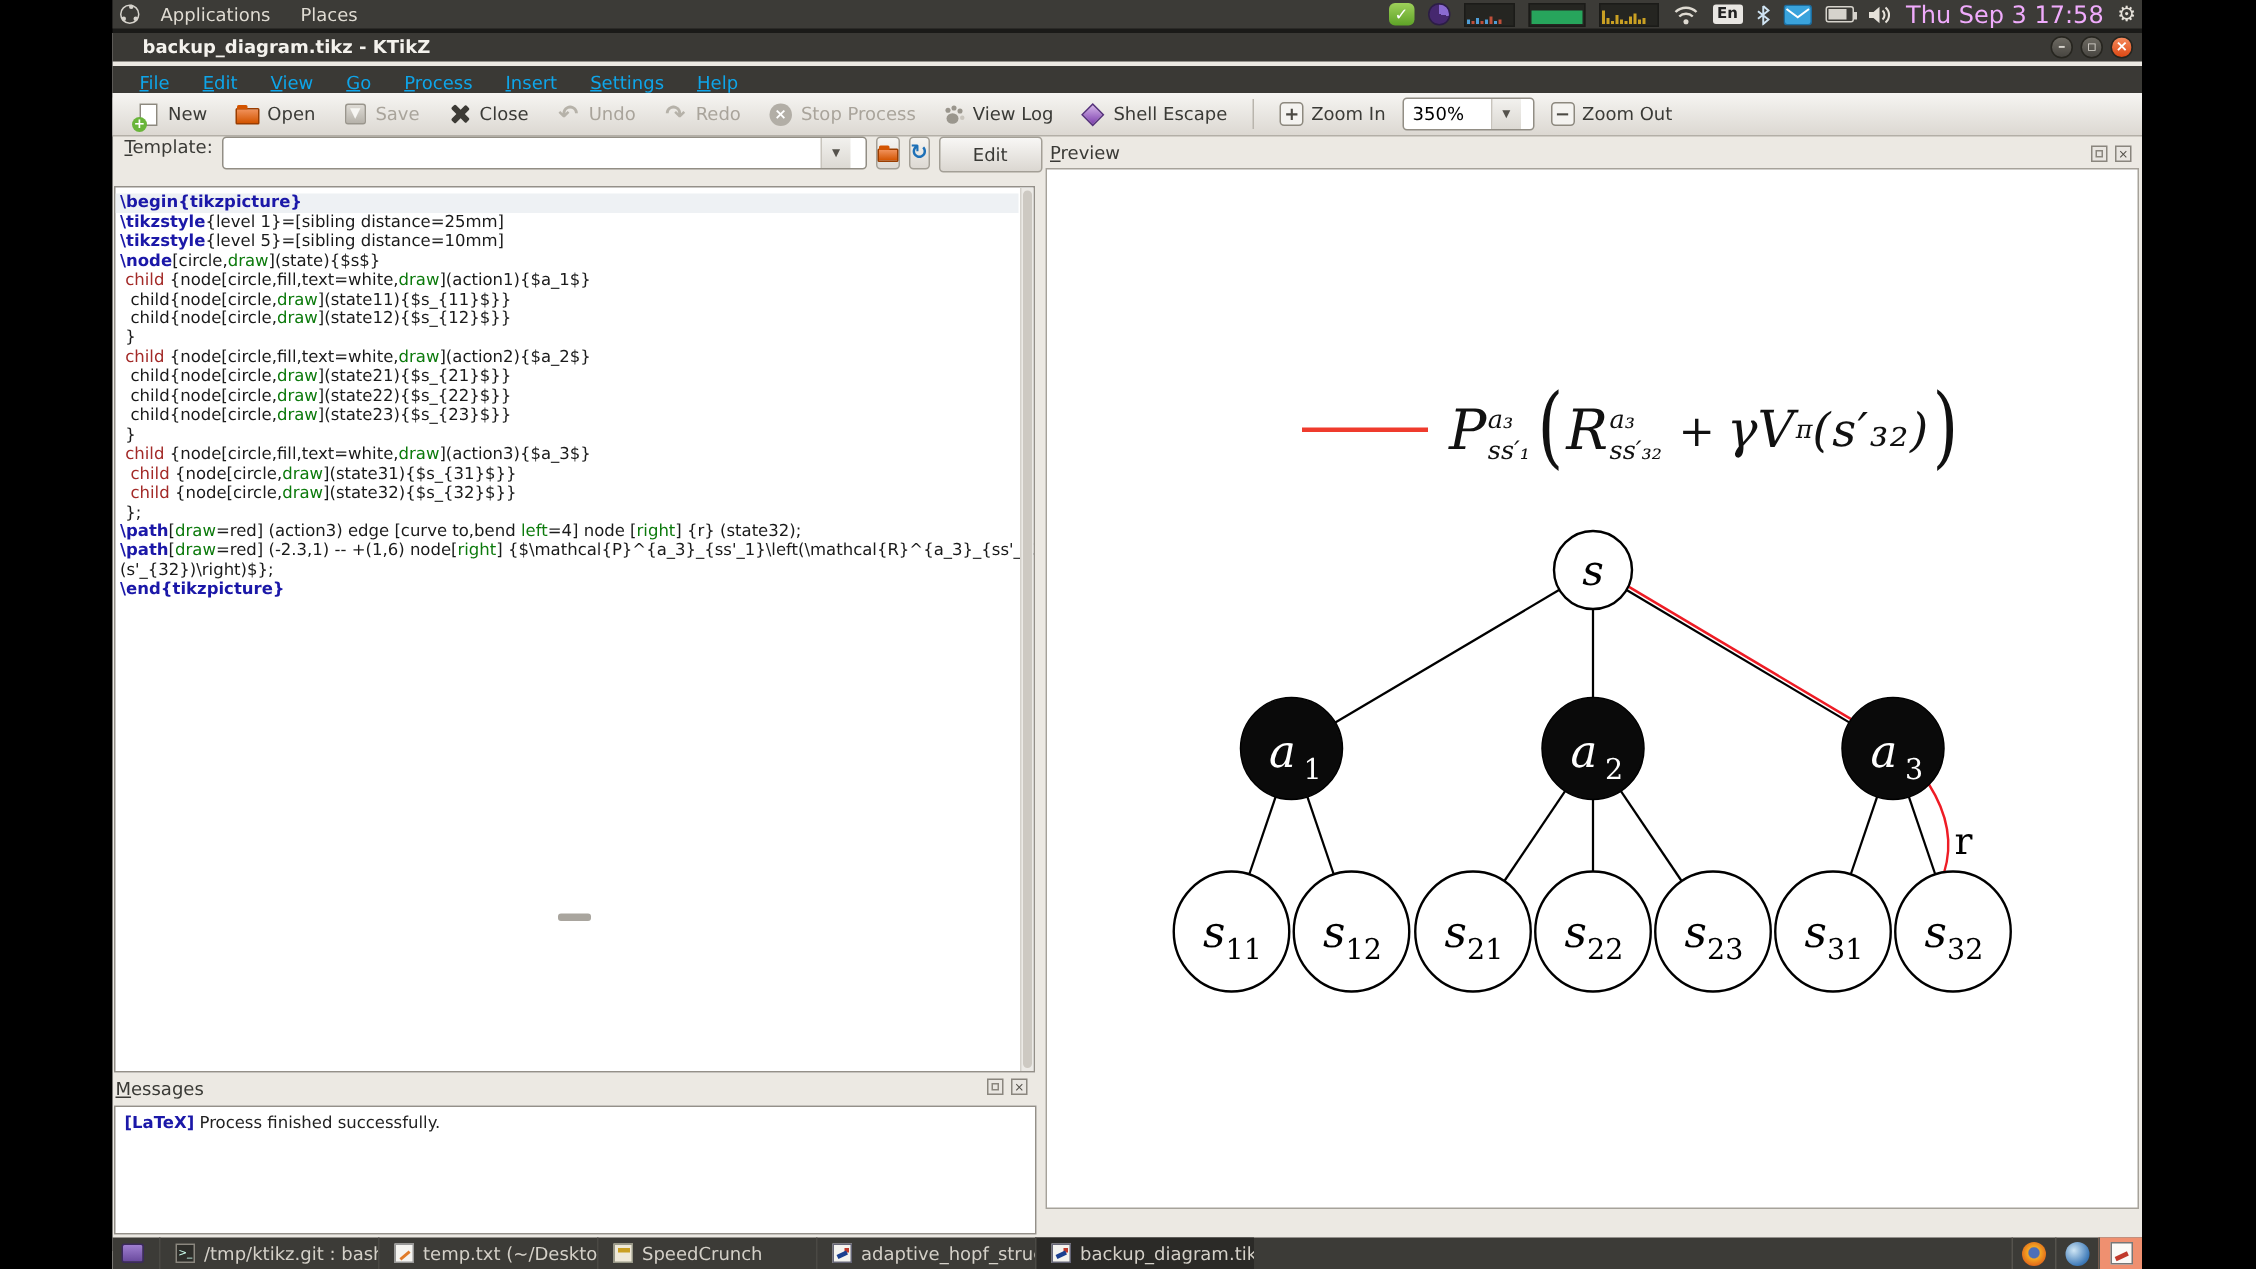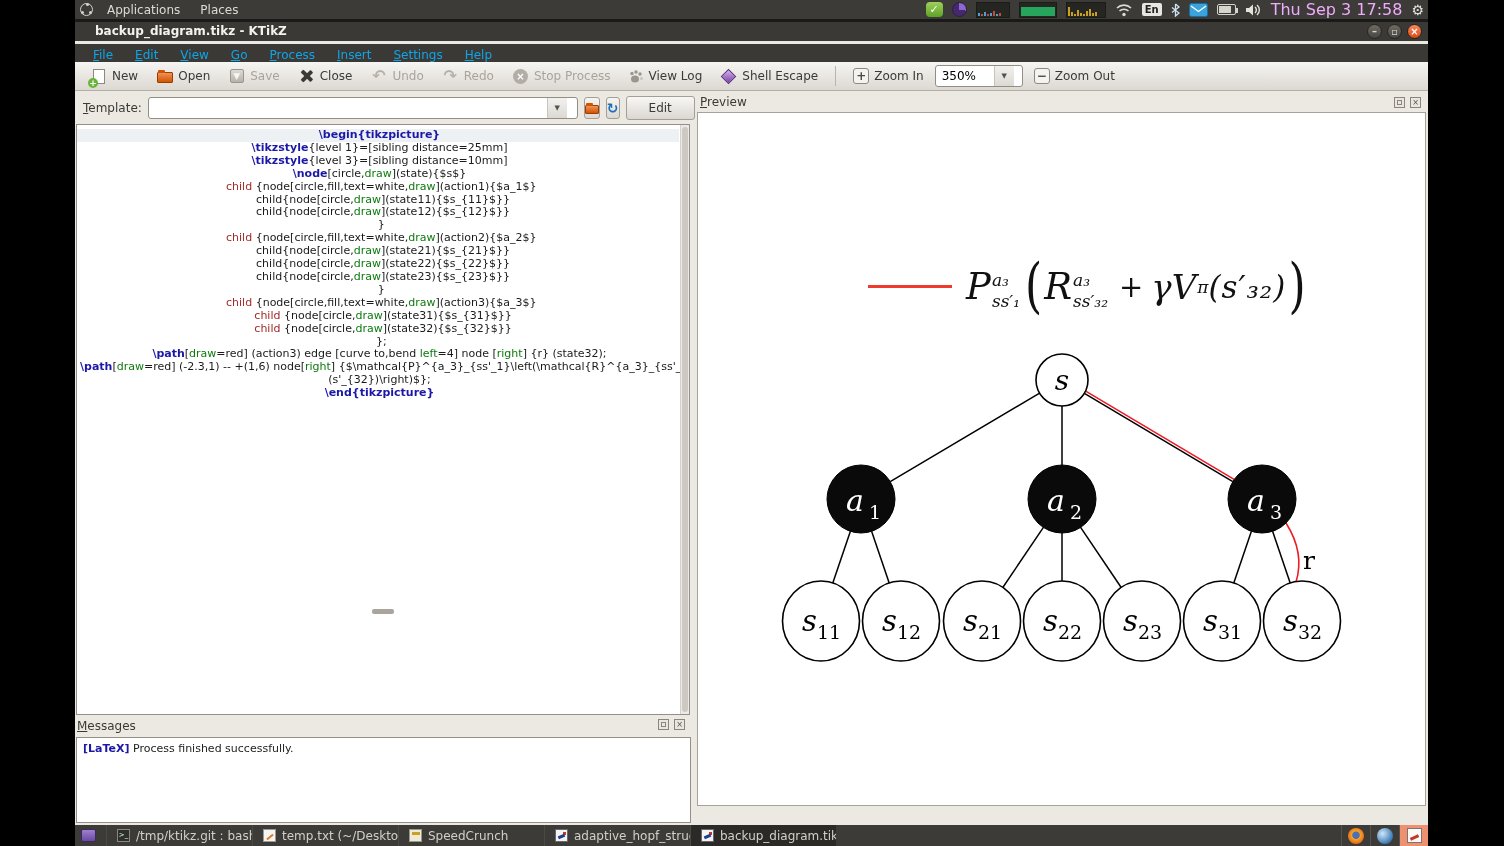--- a/index.html
+++ b/index.html
@@ -56,30 +56,30 @@
   .ic-stop{width:15px;height:15px;border-radius:50%;background:#b2aea6;color:#fff;font-size:10px;line-height:15px;text-align:center;font-weight:bold;}
   .ic-paw{width:15px;height:15px;}
   .ic-diamond{width:11px;height:11px;transform:rotate(45deg);background:linear-gradient(135deg,#d4b3e8,#7d3fae);border:1px solid #55307c;}
   .ic-zoombox{width:16px;height:16px;border:1px solid #8d897f;border-radius:3px;background:#f4f3f0;color:#4c4a44;font-size:12px;line-height:14px;text-align:center;font-weight:bold;}
   .tsep{width:1px;height:20px;background:#b9b5ad;margin:0 6px;}
   .combo{height:22px;background:#fff;border:1px solid #928e85;border-radius:3px;display:flex;align-items:center;}
   .combo input{border:none;outline:none;font-size:12px;padding:0 6px;width:58px;background:transparent;font-family:inherit;}
   .combo .drop{width:20px;height:100%;border-left:1px solid #c8c4bc;display:flex;align-items:center;justify-content:center;font-size:7px;color:#55524c;background:linear-gradient(#f2f1ee,#dcd9d3);}
 
   
-  .tmpl-row{position:absolute;left:0;top:69px;width:616px;height:33px;display:flex;align-items:center;font-size:12px;color:#3a3a36;padding-left:8px;gap:6px;}
+  .tmpl-row{position:absolute;left:0;top:69px;width:616px;height:33px;display:flex;font-size:12px;color:#3a3a36;padding-left:8px;gap:6px;}
   .tmpl-combo{flex:0 0 430px;height:22px;}
   .tmpl-combo input{width:398px;}
   .sbtn{width:22px;height:22px;border:1px solid #a39f96;border-radius:3px;background:linear-gradient(#f6f5f2,#ddd9d3);display:flex;align-items:center;justify-content:center;}
   .reload{color:#1d70b7;font-weight:bold;font-size:14px;}
   .btn{height:24px;border:1px solid #a39f96;border-radius:3px;background:linear-gradient(#f8f7f5,#dbd7d1);font-size:12px;color:#3a3a36;padding:0 22px;display:flex;align-items:center;}
 
   
   .editor{position:absolute;left:1px;top:102px;width:614px;height:591px;background:#fff;border:1px solid #949089;overflow:hidden;}
-  .code{position:absolute;left:0;top:4px;right:10px;font-size:11px;line-height:12.9px;color:#1a1a1a;text-align:center;}
+  .code{position:absolute;left:0;top:4px;right:10px;font-size:11px;line-height:12.9px;color:#1a1a1a;}
   .code-line{padding-left:3px;white-space:pre;}
   .code-line.current{background:#eef1f4;}
   .kw{color:#1b18a8;font-weight:bold;}
   .opt{color:#0c7a0c;}
   .ch{color:#a32a28;}
   .tx{color:#1a1a1a;}
   .vscroll{position:absolute;right:0;top:0;bottom:0;width:9px;background:#eceae6;border-left:1px solid #d4d1cb;}
   .vscroll .thumb{position:absolute;left:1px;right:1px;top:2px;bottom:2px;background:#cdc9c2;border-radius:4px;}
   .hgrip{position:absolute;left:297px;top:587px;width:22px;height:5px;border-radius:2px;background:#a9a59e;}
 
@@ -311,21 +311,21 @@
       <span class="sbtn">
           <span class="reload">↻</span>
         </span>
       <span class="btn mnemonic">Edit</span>
     </div>
 
     <div class="editor">
       <div class="code">
           <div class="code-line current"><span class="kw">\begin{tikzpicture}</span></div>
           <div class="code-line"><span class="kw">\tikzstyle</span><span class="tx">{level 1}=[sibling distance=25mm]</span></div>
-          <div class="code-line"><span class="kw">\tikzstyle</span><span class="tx">{level 3}=[sibling distance=10mm]</span></div>
+          <div class="code-line"><span class="kw">\tikzstyle</span><span class="tx">{level 5}=[sibling distance=10mm]</span></div>
           <div class="code-line"><span class="kw">\node</span><span class="tx">[circle,</span><span class="opt">draw</span><span class="tx">](state){$s$}</span></div>
           <div class="code-line"><span class="tx"> </span><span class="ch">child</span><span class="tx"> {node[circle,fill,text=white,</span><span class="opt">draw</span><span class="tx">](action1){$a_1$}</span></div>
           <div class="code-line"><span class="tx">  child{node[circle,</span><span class="opt">draw</span><span class="tx">](state11){$s_{11}$}}</span></div>
           <div class="code-line"><span class="tx">  child{node[circle,</span><span class="opt">draw</span><span class="tx">](state12){$s_{12}$}}</span></div>
           <div class="code-line"><span class="tx"> }</span></div>
           <div class="code-line"><span class="tx"> </span><span class="ch">child</span><span class="tx"> {node[circle,fill,text=white,</span><span class="opt">draw</span><span class="tx">](action2){$a_2$}</span></div>
           <div class="code-line"><span class="tx">  child{node[circle,</span><span class="opt">draw</span><span class="tx">](state21){$s_{21}$}}</span></div>
           <div class="code-line"><span class="tx">  child{node[circle,</span><span class="opt">draw</span><span class="tx">](state22){$s_{22}$}}</span></div>
           <div class="code-line"><span class="tx">  child{node[circle,</span><span class="opt">draw</span><span class="tx">](state23){$s_{23}$}}</span></div>
           <div class="code-line"><span class="tx"> }</span></div>

